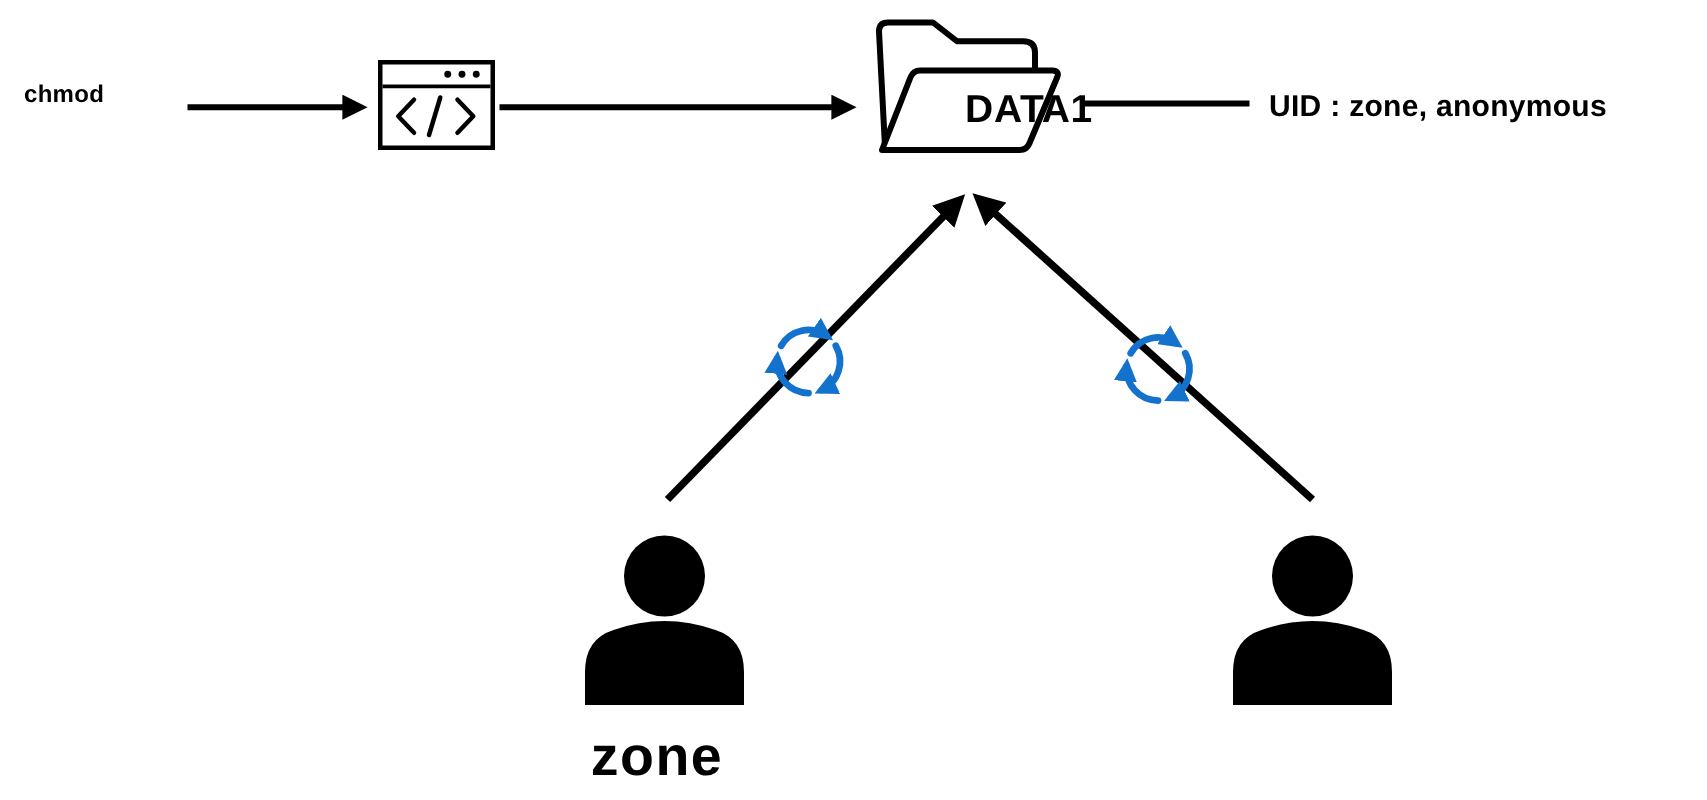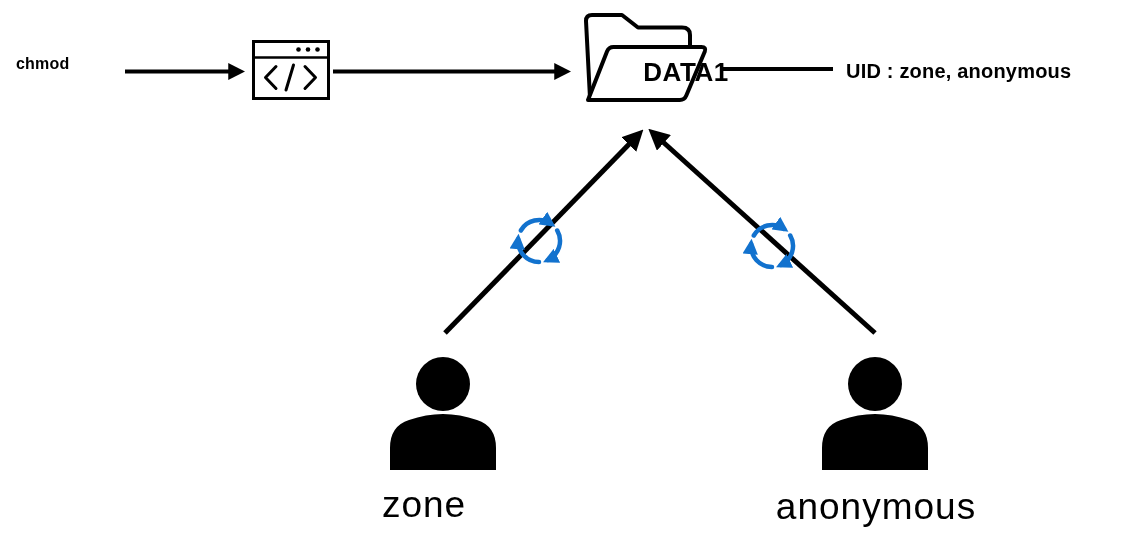--- a/index.html
+++ b/index.html
@@ -37,21 +37,21 @@
   .uid-label {
     left: 846px; top: 71px;
     transform: translateY(-50%);
     font-size: 20px; font-weight: 700;
     letter-spacing: 0.2px;
   }
   .user-label {
     font-size: 37px; font-weight: 400;
     letter-spacing: 1px;
   }
-  .user-label-left  { left: 424px; top: 504px; }
+  .user-label-left  { left: 438px; top: 504px; font-weight: bold; }
   .user-label-right { left: 876px; top: 506px; }
 </style>
 </head>
 <body>
 
 <div class="canvas">
 
   <svg class="layer" viewBox="0 0 1138 533" xmlns="http://www.w3.org/2000/svg">
     <defs>
       <marker id="blackhead" viewBox="0 0 10 10" refX="7" refY="5" markerWidth="4.2" markerHeight="4.2" orient="auto">
@@ -111,15 +111,14 @@
   </svg>
 
   <div class="label chmod-label">chmod</div>
 
   <div class="label centered folder-label">DATA1</div>
 
   <div class="label uid-label">UID : zone, anonymous</div>
 
   <div class="label centered user-label user-label-left">zone</div>
 
-  <div class="label centered user-label user-label-right">anonymous</div>
 
 </div>
 
 </body></html>

